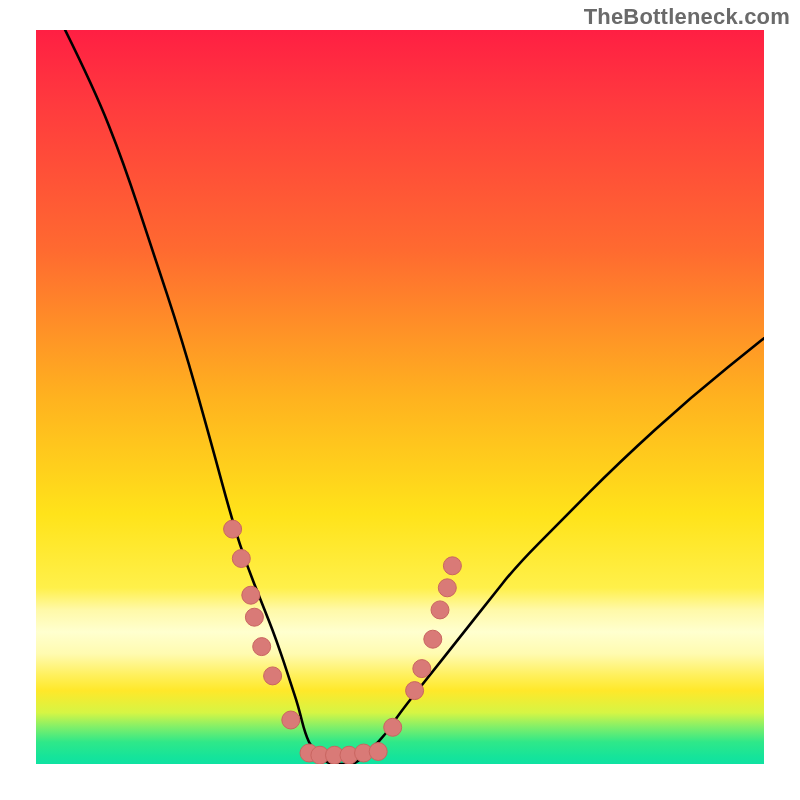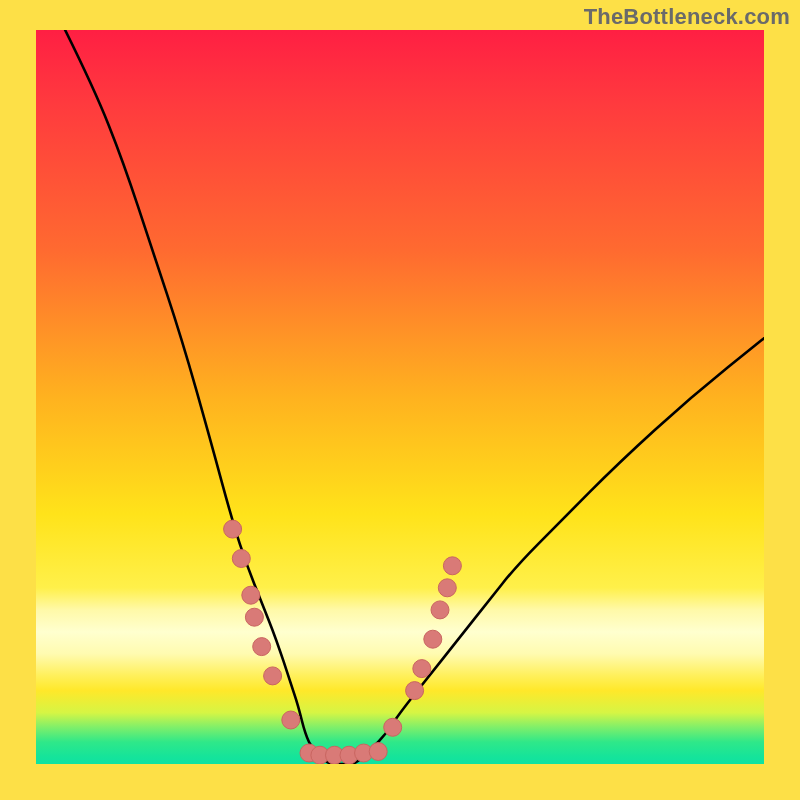--- a/index.html
+++ b/index.html
@@ -8,21 +8,21 @@
     width: 800px;
     height: 800px;
     background: #000;
     overflow: hidden;
     font-family: Arial, Helvetica, sans-serif;
   }
   .frame {
     position: relative;
     width: 800px;
     height: 800px;
-    background: #fde047;
+    background: #ffffff;
   }
   .watermark {
     position: absolute;
     top: 4px;
     right: 10px;
     color: #6a6a6a;
     font-size: 22px;
     font-weight: 600;
     letter-spacing: 0.2px;
     z-index: 10;

